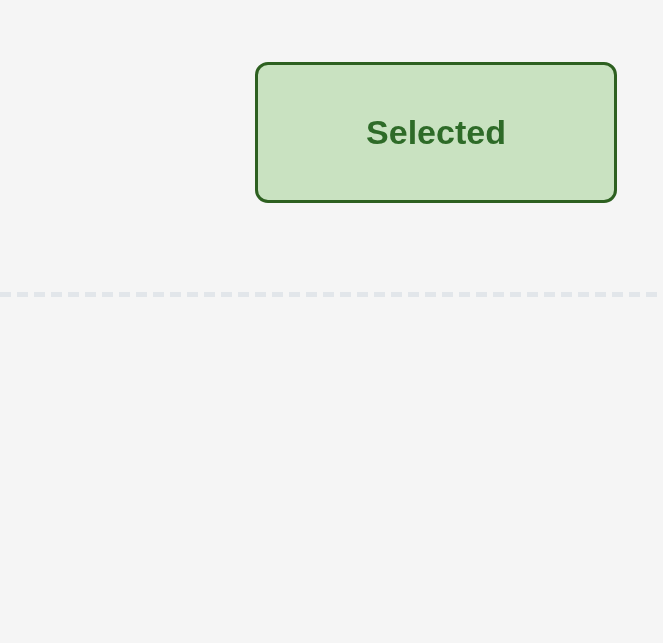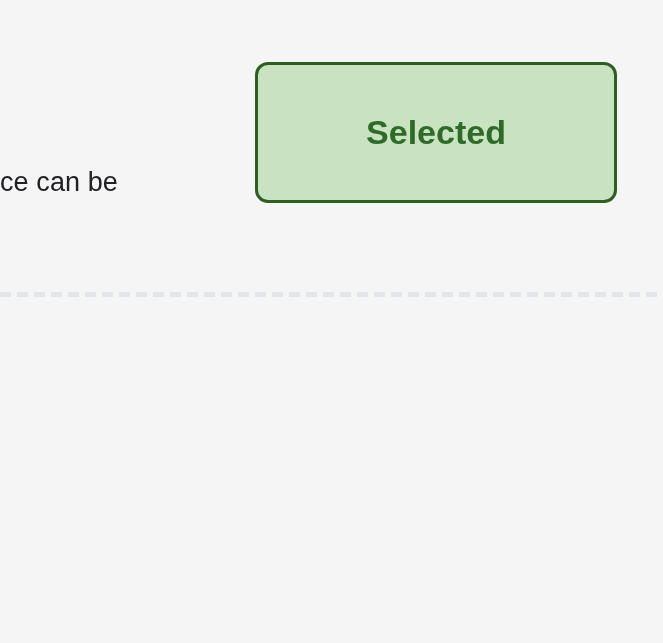--- a/index.html
+++ b/index.html
@@ -87,21 +87,20 @@
   }
 </style>
 </head>
 <body>
 
 <div class="viewport">
 
   <div class="item item-top">
 
     <div class="desc desc-top">
-      <span class="desc-line">ce can be</span>
     </div>
 
     <button class="btn btn-selected">Selected</button>
   </div>
 
   <div class="divider"></div>
 
   <div class="item item-bottom">
 
     

